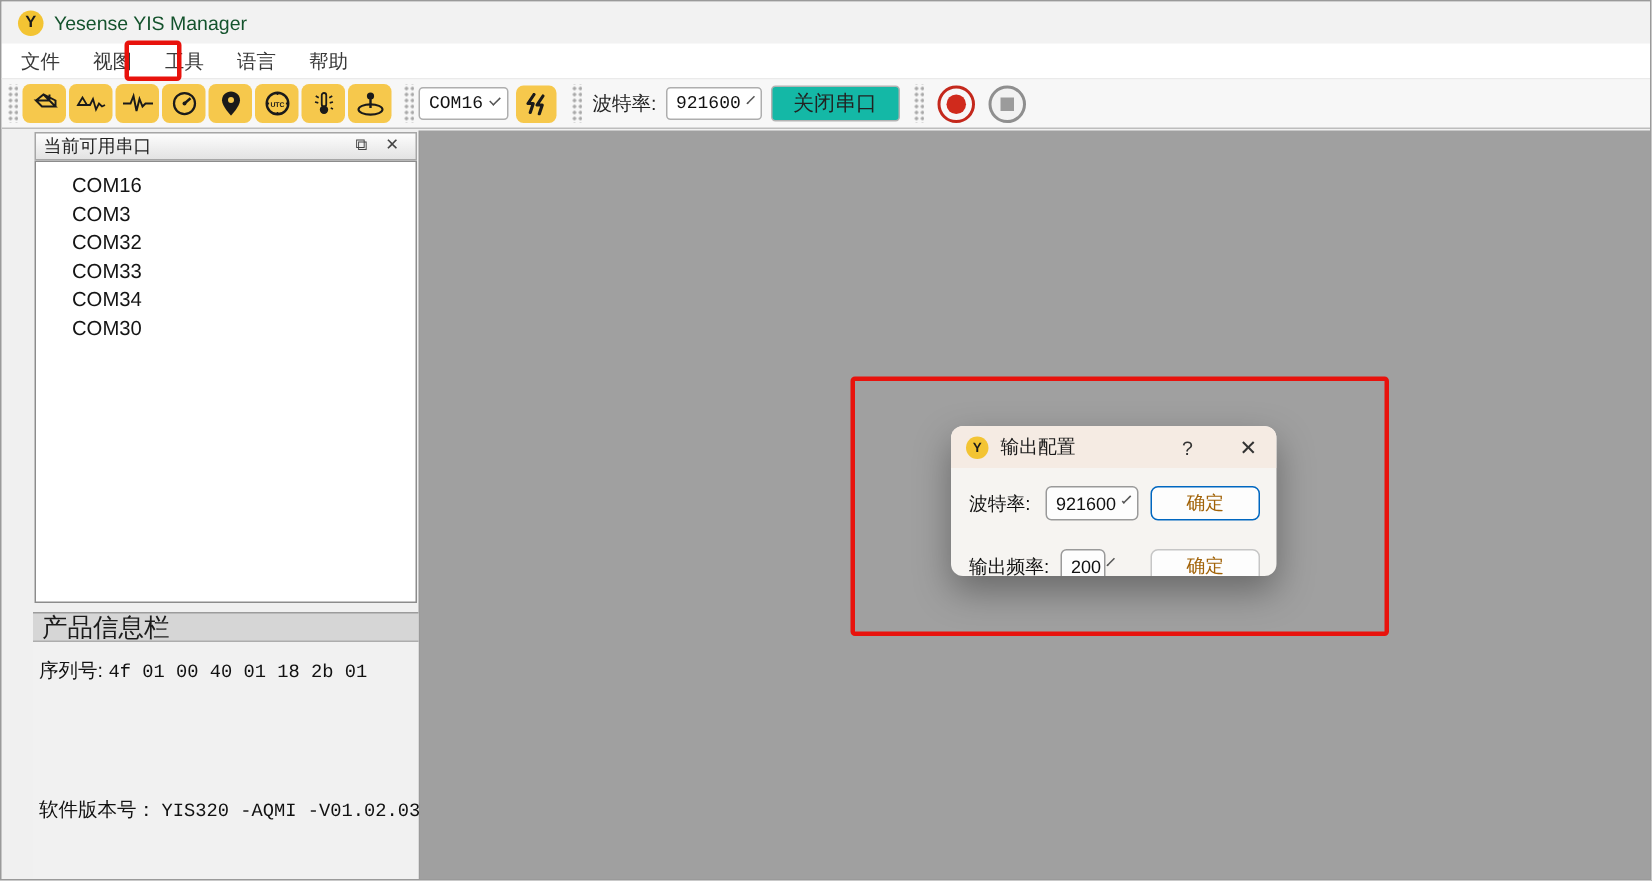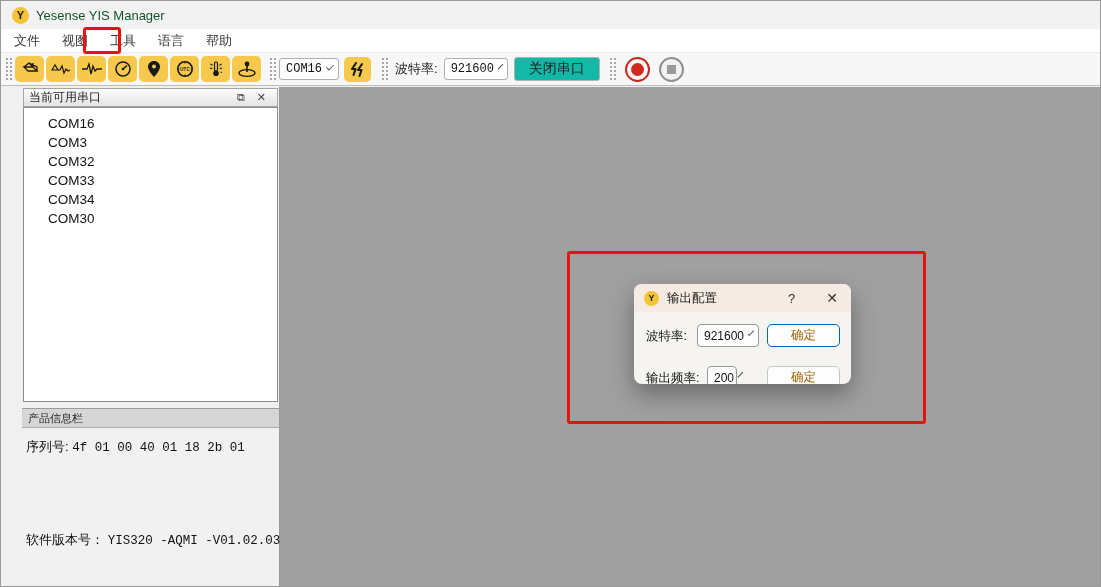--- a/index.html
+++ b/index.html
@@ -39,21 +39,21 @@
   .left-panel { width:258px; background:#f0f0f0; border-right:1px solid #9a9a9a; position:relative; }
   .workspace { flex:1; background:#a0a0a0; position:relative; }
 
   .dock-header { height:19px; margin:1px 1px 0 1px; background:linear-gradient(#fdfdfd,#e3e3e3); border:1px solid #a6a6a6; display:flex; align-items:center; padding:0 5px; }
   .dock-title { font-size:12px; color:#222; flex:1; }
   .dock-btn { font-size:11px; color:#444; padding:0 6px; line-height:1; }
 
   .port-list { position:absolute; top:20px; left:1px; right:1px; height:295px; background:#ffffff; border:1px solid #8c8c8c; padding-top:6px; }
   .port-item { height:19px; line-height:19px; padding-left:24px; color:#141414; font-size:13.5px; }
 
-  .info-header { position:absolute; top:321px; left:0; right:0; height:20px; background:#d6d6d6; border-top:1px solid #9c9c9c; border-bottom:1px solid #adadad; display:flex; align-items:center; padding:0 6px; font-size:11px; color:#1c1c1c; }
+  .info-header { position:absolute; top:321px; left:0; right:0; height:20px; background:#d6d6d6; border-top:1px solid #9c9c9c; border-bottom:1px solid #adadad; display:flex; align-items:center; padding:0 6px; font-size:17px; color:#1c1c1c; }
   .info-area { position:absolute; top:341px; left:0; right:0; bottom:0; background:#f1f1f1; }
   .info-line { position:absolute; left:4px; white-space:nowrap;text-align:center; }
   .info-label { font-size:13px; color:#111; }
   .info-value { font-family:"Liberation Mono", monospace; font-size:12.5px; color:#111; }
 
   
   .annot { position:absolute; border:3px solid #e8120c; border-radius:3px; pointer-events:none; }
   .annot-menu { left:82px; top:26px; width:38px; height:27px; }
   .annot-dialog { left:566px; top:250px; width:359px; height:173px; }
 

